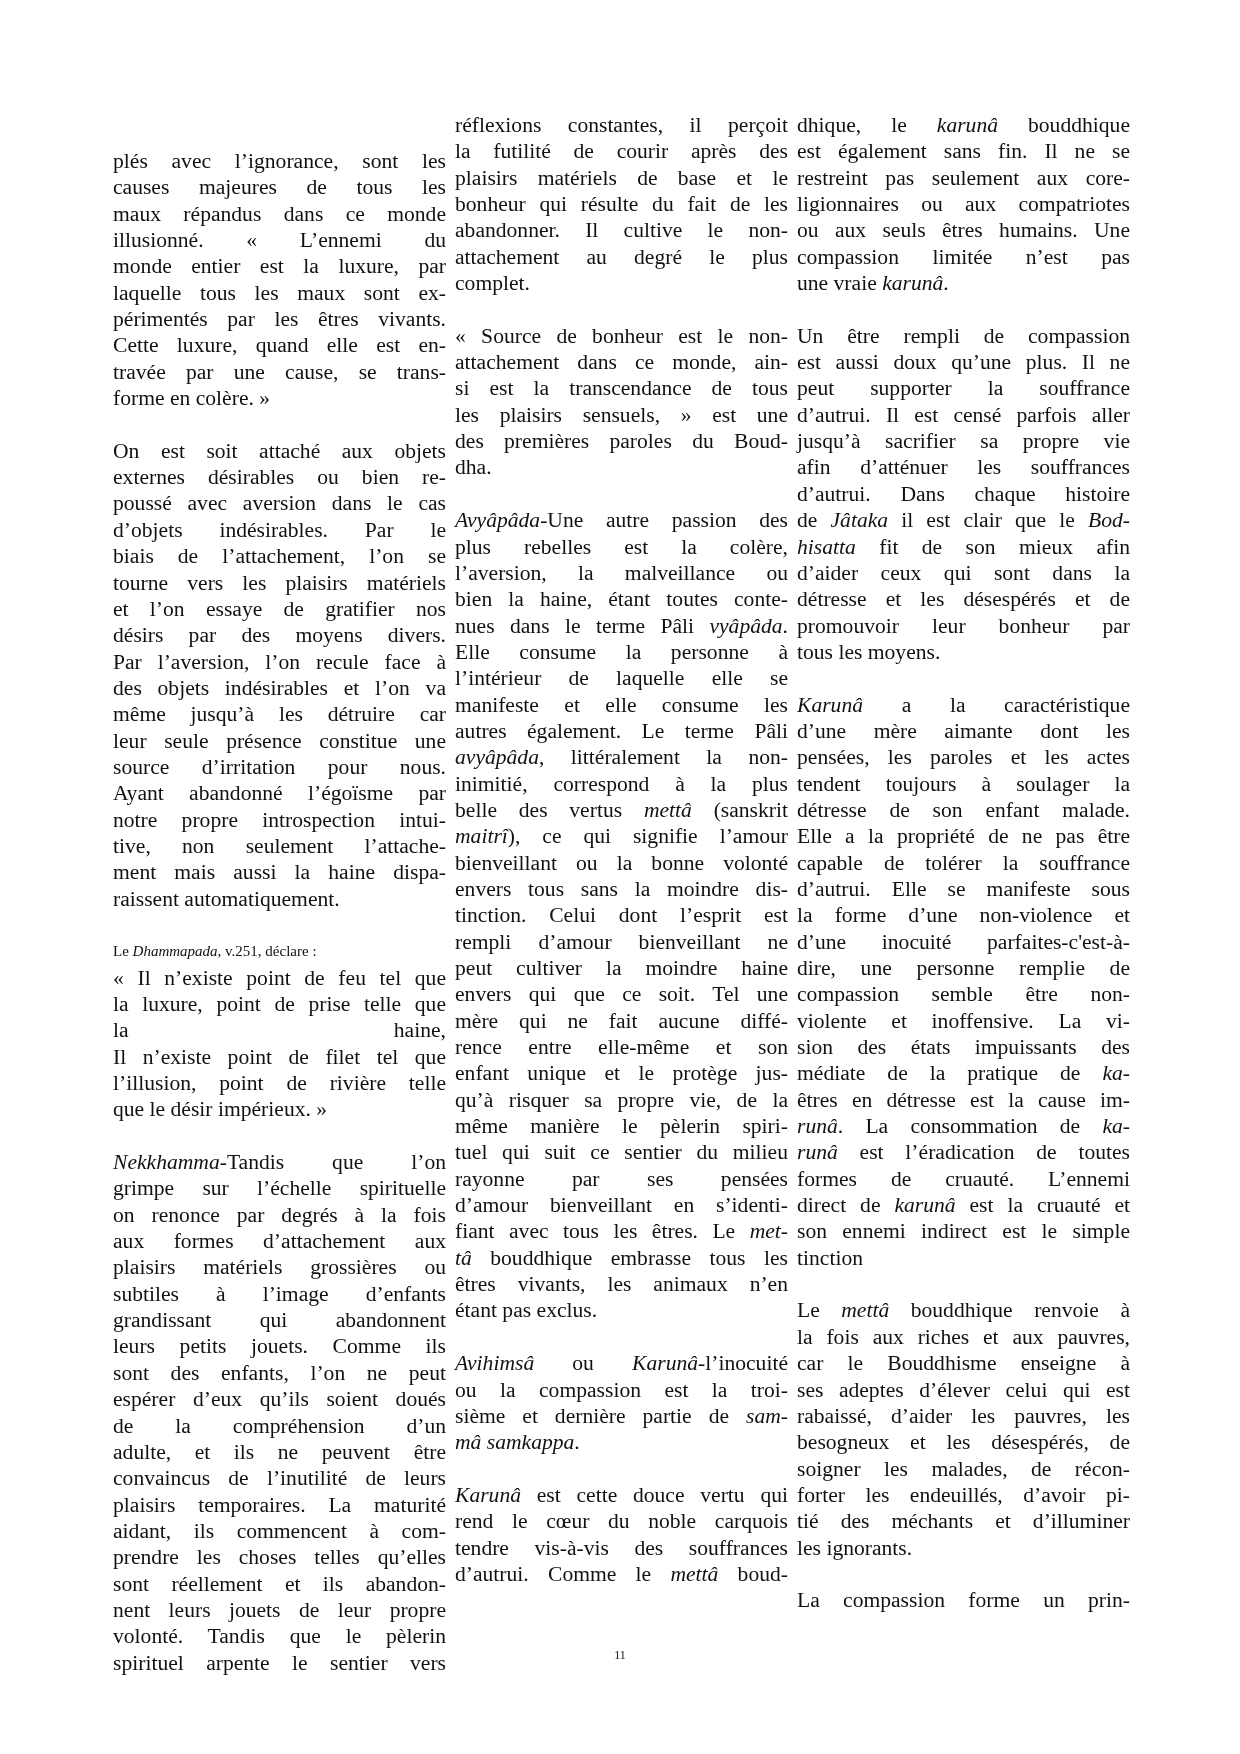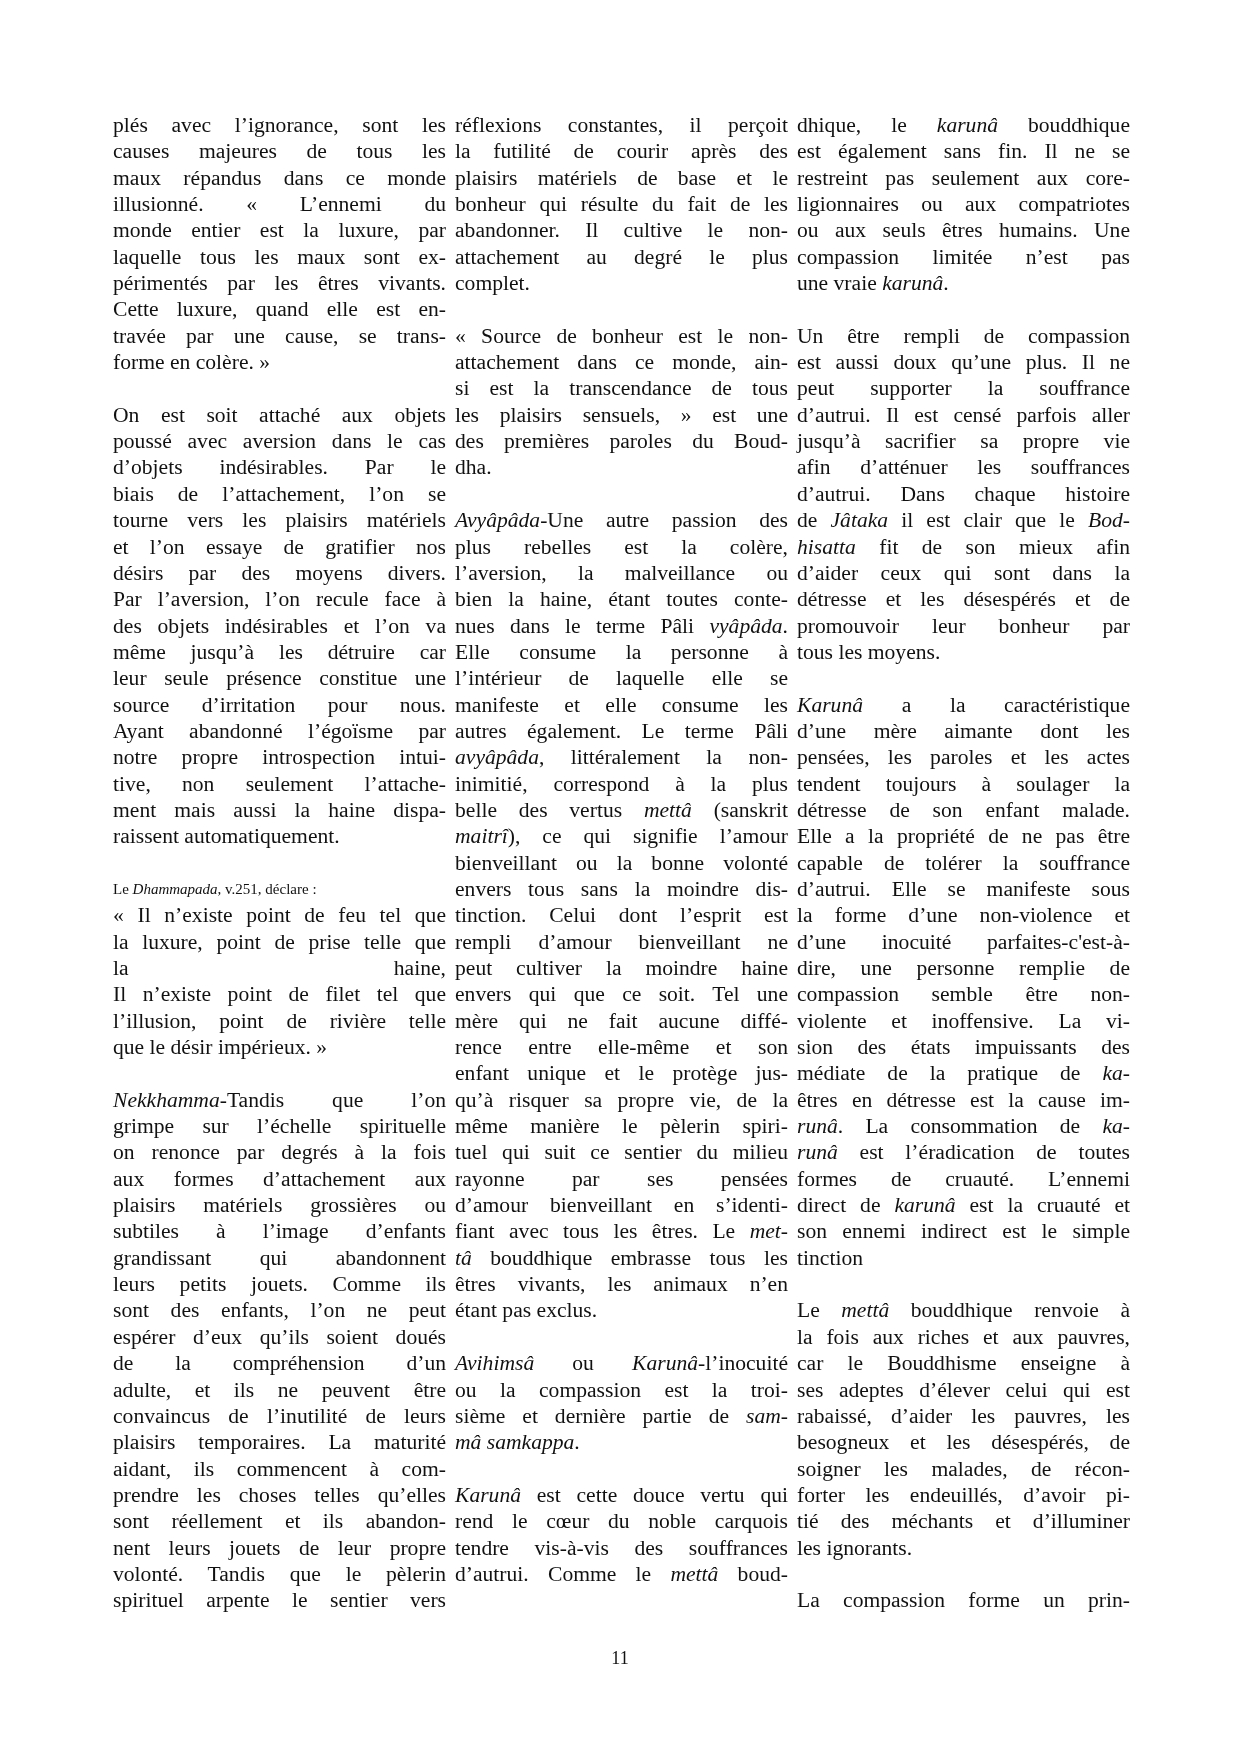--- a/index.html
+++ b/index.html
@@ -6,35 +6,35 @@
   body { width: 1240px; height: 1754px; position: relative; overflow: hidden; }
   .page {
     position: absolute; left: 0; top: 0; width: 1240px; height: 1754px;
     background: #ffffff; color: #111111;
     font-family: "Liberation Serif", "DejaVu Serif", serif;
   }
   .column {
     position: absolute; top: 112px; width: 333px;
     font-size: 21.6px; line-height: 26.35px;
   }
-  #col-1 { left: 113px; }
+  #col-1 { left: 113px; margin-top: 36px; }
   #col-2 { left: 455px; }
   #col-3 { left: 797px; }
   .para { margin: 0 0 26.35px 0; }
   .line {
     display: block; white-space: nowrap; height: 26.35px;
     text-align: justify; text-align-last: justify;
   }
   .line.last { text-align-last: left; text-align: left; }
   .line i { font-style: italic; }
   .para.small-intro { margin: 0; }
   .para.small-intro .line { font-size: 15px; text-align-last: left; }
   .page-number {
     position: absolute; top: 1648px; left: 0; width: 1240px;
-    text-align: center; font-size: 18px;
+    text-align: center; font-size: 12px;
   }
 </style>
 </head>
 <body>
 
 <div class="page">
   <div class="column" id="col-1">
       <div class="para">
         <span class="line"><span>plés avec l’ignorance, sont les</span></span>
         <span class="line"><span>causes majeures de tous les</span></span>
@@ -42,20 +42,21 @@
         <span class="line"><span>illusionné.    « L’ennemi    du</span></span>
         <span class="line"><span>monde entier est la luxure, par</span></span>
         <span class="line"><span>laquelle tous les maux sont ex-</span></span>
         <span class="line"><span>périmentés par les êtres vivants.</span></span>
         <span class="line"><span>Cette luxure, quand elle est en-</span></span>
         <span class="line"><span>travée par une cause, se trans-</span></span>
         <span class="line last"><span>forme en colère. »</span></span>
       </div>
       <div class="para">
         <span class="line"><span>On est soit attaché aux objets</span></span>
+        <span class="line"><span>externes désirables ou bien re-</span></span>
         <span class="line"><span>poussé avec aversion dans le cas</span></span>
         <span class="line"><span>d’objets indésirables. Par le</span></span>
         <span class="line"><span>biais de l’attachement, l’on se</span></span>
         <span class="line"><span>tourne vers les plaisirs matériels</span></span>
         <span class="line"><span>et l’on essaye de gratifier nos</span></span>
         <span class="line"><span>désirs par des moyens divers.</span></span>
         <span class="line"><span>Par l’aversion, l’on recule face à</span></span>
         <span class="line"><span>des objets indésirables et l’on va</span></span>
         <span class="line"><span>même jusqu’à les détruire car</span></span>
         <span class="line"><span>leur seule présence constitue une</span></span>

